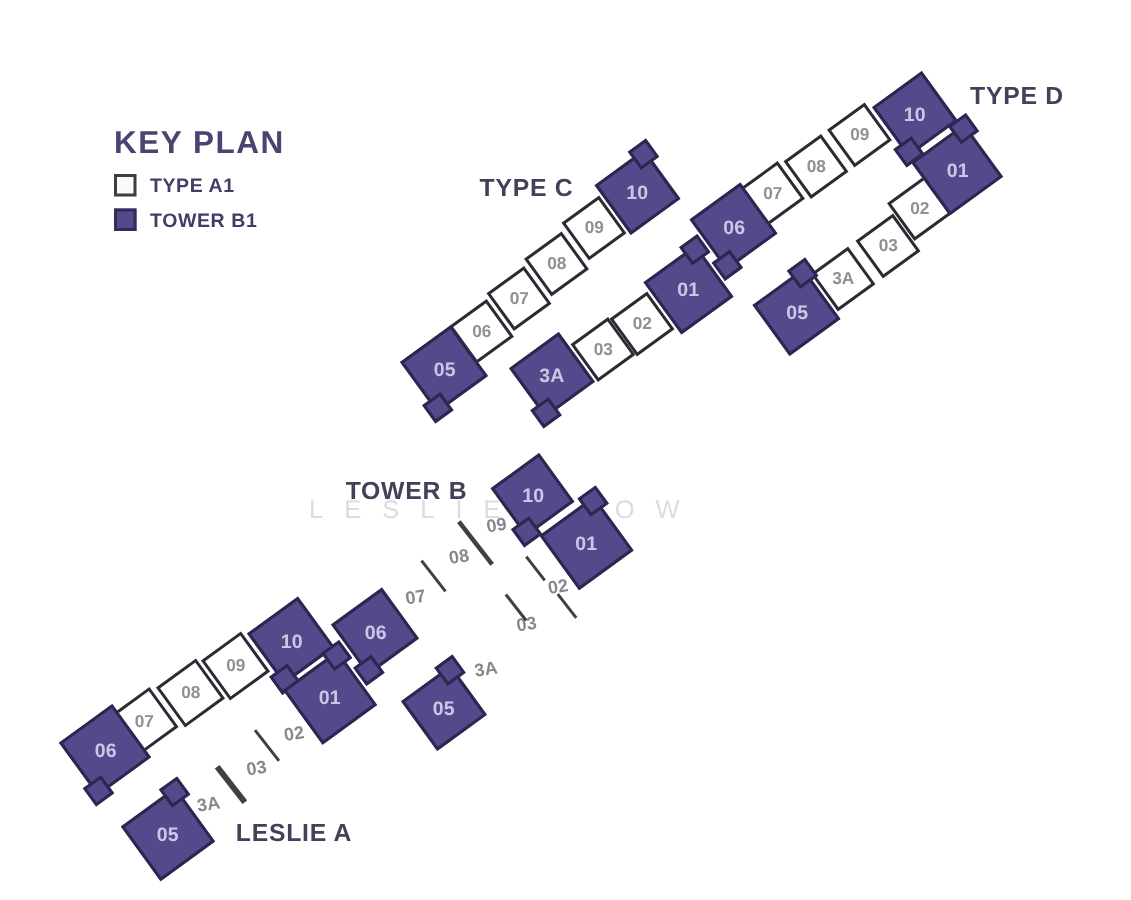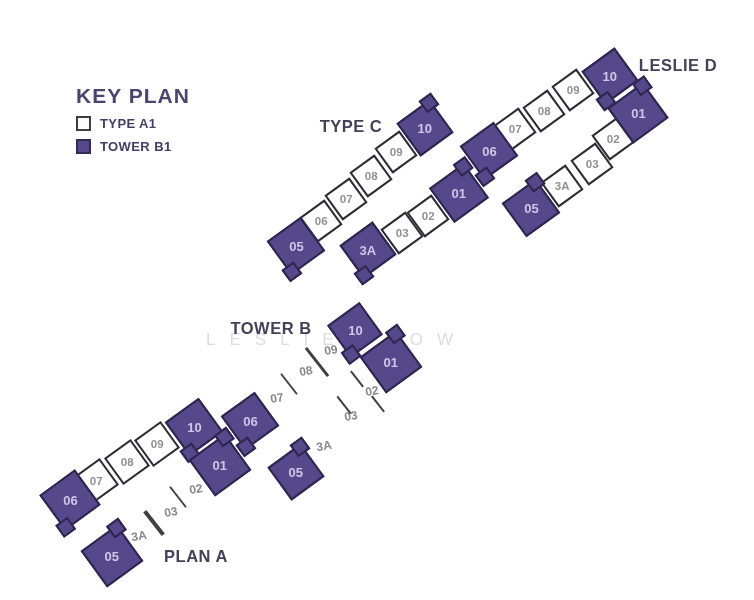--- a/index.html
+++ b/index.html
@@ -101,21 +101,21 @@
     <div class="unit a1" style="left: 402px; top: 233px; width: 31px; height: 31px;">
       <span class="lbl">03</span>
     </div>
     <div class="unit a1" style="left: 428px; top: 216px; width: 31px; height: 31px;">
       <span class="lbl">02</span>
     </div>
     <div class="unit b1" style="left: 459px; top: 193px; width: 43px; height: 43px;">
       <div class="bump tr"></div>
       <span class="lbl">01</span>
     </div>
-    <div class="tower-label" style="left: 678px; top: 65px;">LESLIE D</div>
+    <div class="tower-label" style="left: 678px; top: 65px;">TYPE D</div>
     <div class="unit b1" style="left: 489px; top: 151px; width: 42px; height: 42px;">
       <div class="bump bl"></div>
       <span class="lbl">06</span>
     </div>
     <div class="unit a1" style="left: 515px; top: 129px; width: 31px; height: 31px;">
       <span class="lbl">07</span>
     </div>
     <div class="unit a1" style="left: 544px; top: 111px; width: 31px; height: 31px;">
       <span class="lbl">08</span>
     </div>
@@ -164,21 +164,21 @@
     <div class="ghost-label" style="left: 372px; top: 391px;">02</div>
     <div class="unit b1" style="left: 391px; top: 362px; width: 45px; height: 45px;">
       <div class="bump tr"></div>
       <span class="lbl">01</span>
     </div>
     <div class="tick" style="left: 317px; top: 362px; width: 36px; height: 3px;"></div>
     <div class="tick" style="left: 289px; top: 384px; width: 26px; height: 2px;"></div>
     <div class="tick" style="left: 357px; top: 379px; width: 20px; height: 2px;"></div>
     <div class="tick" style="left: 378px; top: 404px; width: 20px; height: 2px;"></div>
     <div class="tick" style="left: 344px; top: 405px; width: 22px; height: 2px;"></div>
-    <div class="tower-label" style="left: 196px; top: 556px;">PLAN A</div>
+    <div class="tower-label" style="left: 196px; top: 556px;">LESLIE A</div>
     <div class="unit b1" style="left: 70px; top: 500px; width: 44px; height: 44px;">
       <div class="bump bl"></div>
       <span class="lbl">06</span>
     </div>
     <div class="unit a1" style="left: 96px; top: 481px; width: 33px; height: 33px;">
       <span class="lbl">07</span>
     </div>
     <div class="unit a1" style="left: 127px; top: 462px; width: 33px; height: 33px;">
       <span class="lbl">08</span>
     </div>

